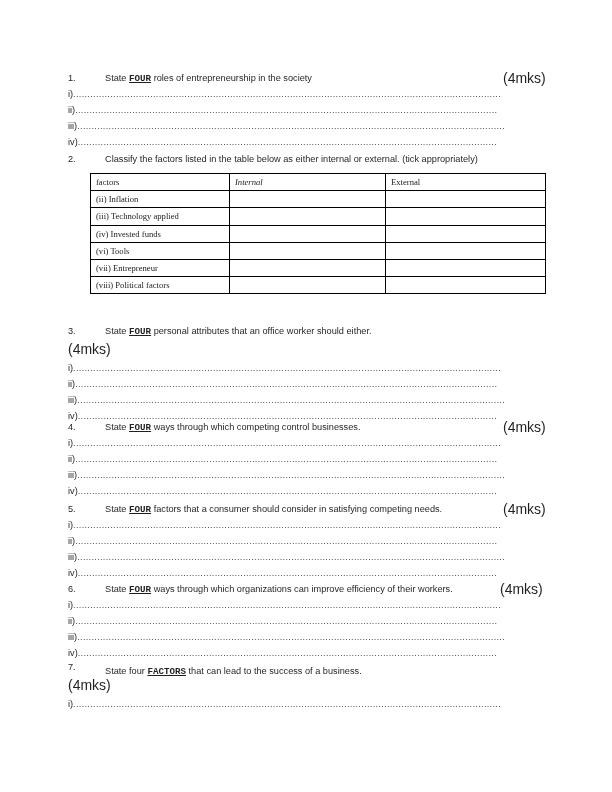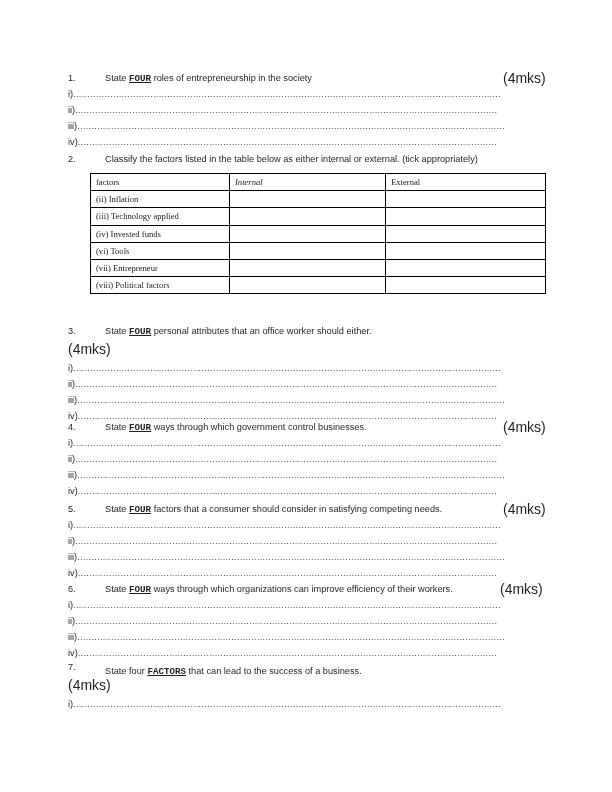--- a/index.html
+++ b/index.html
@@ -180,21 +180,21 @@
   <div class="ans" style="top:394px; width:437px">
       <span class="rn">iii)</span>
       <span class="dots">................................................................................................................................................................................................................................................................................................................................................................................................................</span>
     </div>
   <div class="ans" style="top:410px; width:429px">
       <span class="rn">iv)</span>
       <span class="dots">................................................................................................................................................................................................................................................................................................................................................................................................................</span>
     </div>
 
   <div class="q-num" style="top:421px">4.</div>
-  <div class="q-text" style="top:421px"><span>State </span><span class="em">FOUR</span><span> ways through which government control businesses.</span></div>
+  <div class="q-text" style="top:421px"><span>State </span><span class="em">FOUR</span><span> ways through which competing control businesses.</span></div>
   <div class="q-marks" style="top:421px; left:503px">(4mks)</div>
 
   <div class="ans" style="top:437px; width:434px">
       <span class="rn">i)</span>
       <span class="dots">................................................................................................................................................................................................................................................................................................................................................................................................................</span>
     </div>
   <div class="ans" style="top:453px; width:429px">
       <span class="rn">ii)</span>
       <span class="dots">................................................................................................................................................................................................................................................................................................................................................................................................................</span>
     </div>

